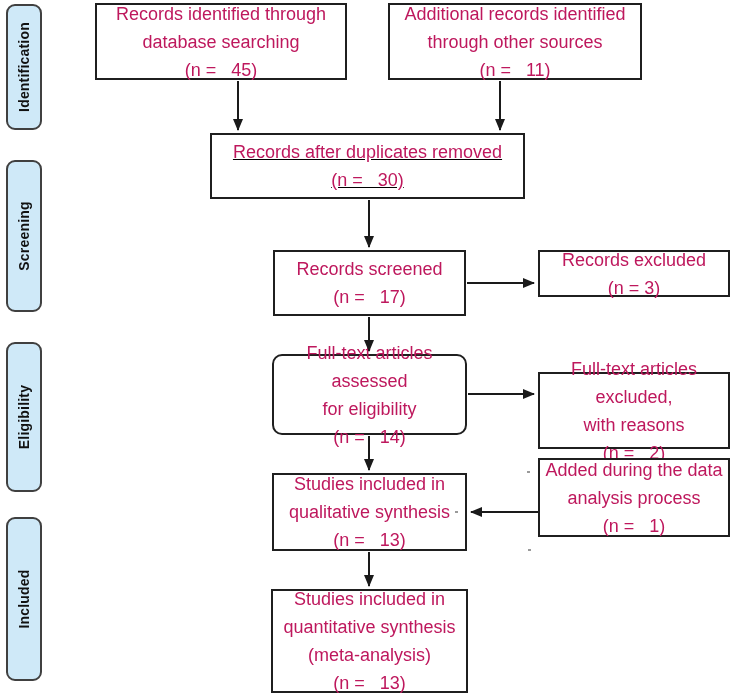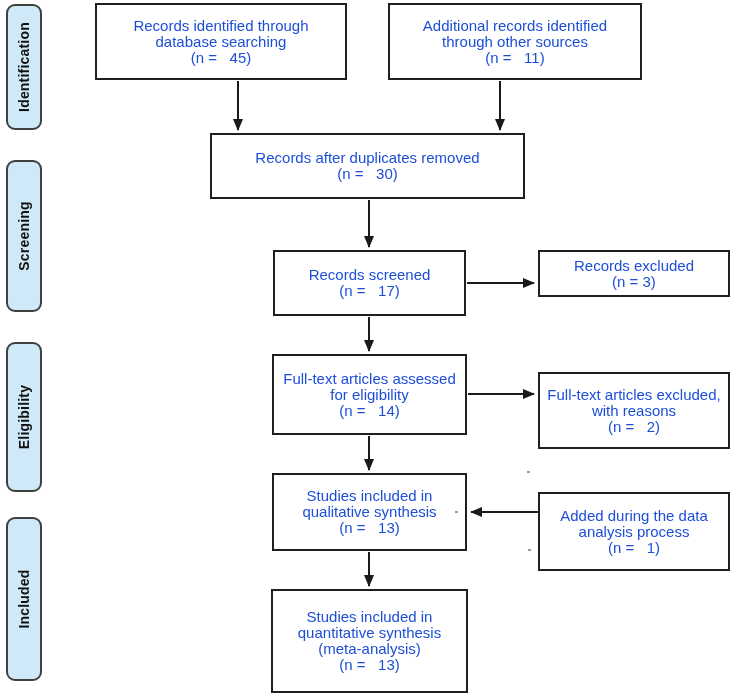--- a/index.html
+++ b/index.html
@@ -35,23 +35,23 @@
     position: absolute;
     background: #ffffff;
     border: 2px solid #1f1f1f;
     box-sizing: border-box;
     display: flex;
     align-items: center;
     justify-content: center;
     text-align: center;
   }
   .box-text {
-    font-size: 15px;
-    line-height: 16px;
-    color: #1d4ed8;
+    font-size: 18px;
+    line-height: 28px;
+    color: #be185d;
     white-space: pre-wrap;
   }
   .arrows {
     position: absolute;
     left: 0; top: 0;
     pointer-events: none;
   }
   .dot {
     position: absolute;
     width: 3px; height: 2px;
@@ -81,54 +81,54 @@
 database searching
 (n =   45)</div>
   </div>
 
   <div class="box" style="left:388px; top:3px; width:254px; height:77px;justify-content:center;">
     <div class="box-text">Additional records identified
 through other sources
 (n =   11)</div>
   </div>
 
-  <div class="box" style="left:210px; top:133px; width:315px; height:66px;">
+  <div class="box" style="left:210px; top:133px; width:315px; height:66px;text-decoration:underline;">
     <div class="box-text">Records after duplicates removed
 (n =   30)</div>
   </div>
 
   <div class="box" style="left:273px; top:250px; width:193px; height:66px;">
     <div class="box-text">Records screened
 (n =   17)</div>
   </div>
 
   <div class="box" style="left:538px; top:250px; width:192px; height:47px;">
     <div class="box-text">Records excluded
 (n = 3)</div>
   </div>
 
-  <div class="box" style="left:272px; top:354px; width:195px; height:81px;">
+  <div class="box" style="left:272px; top:354px; width:195px; height:81px;border-radius:10px;">
     <div class="box-text">Full-text articles assessed
 for eligibility
 (n =   14)</div>
   </div>
 
   <div class="box" style="left:538px; top:356px; width:192px; height:77px;margin-top:16px;">
     <div class="box-text">Full-text articles excluded,
 with reasons
 (n =   2)</div>
   </div>
 
   <div class="box" style="left:272px; top:473px; width:195px; height:78px;">
     <div class="box-text">Studies included in
 qualitative synthesis
 (n =   13)</div>
   </div>
 
-  <div class="box" style="left:538px; top:492px; width:192px; height:79px;">
+  <div class="box" style="left:538px; top:458px; width:192px; height:79px;">
     <div class="box-text">Added during the data
 analysis process
 (n =   1)</div>
   </div>
 
   <div class="box" style="left:271px; top:589px; width:197px; height:104px;">
     <div class="box-text">Studies included in
 quantitative synthesis
 (meta-analysis)
 (n =   13)</div>

